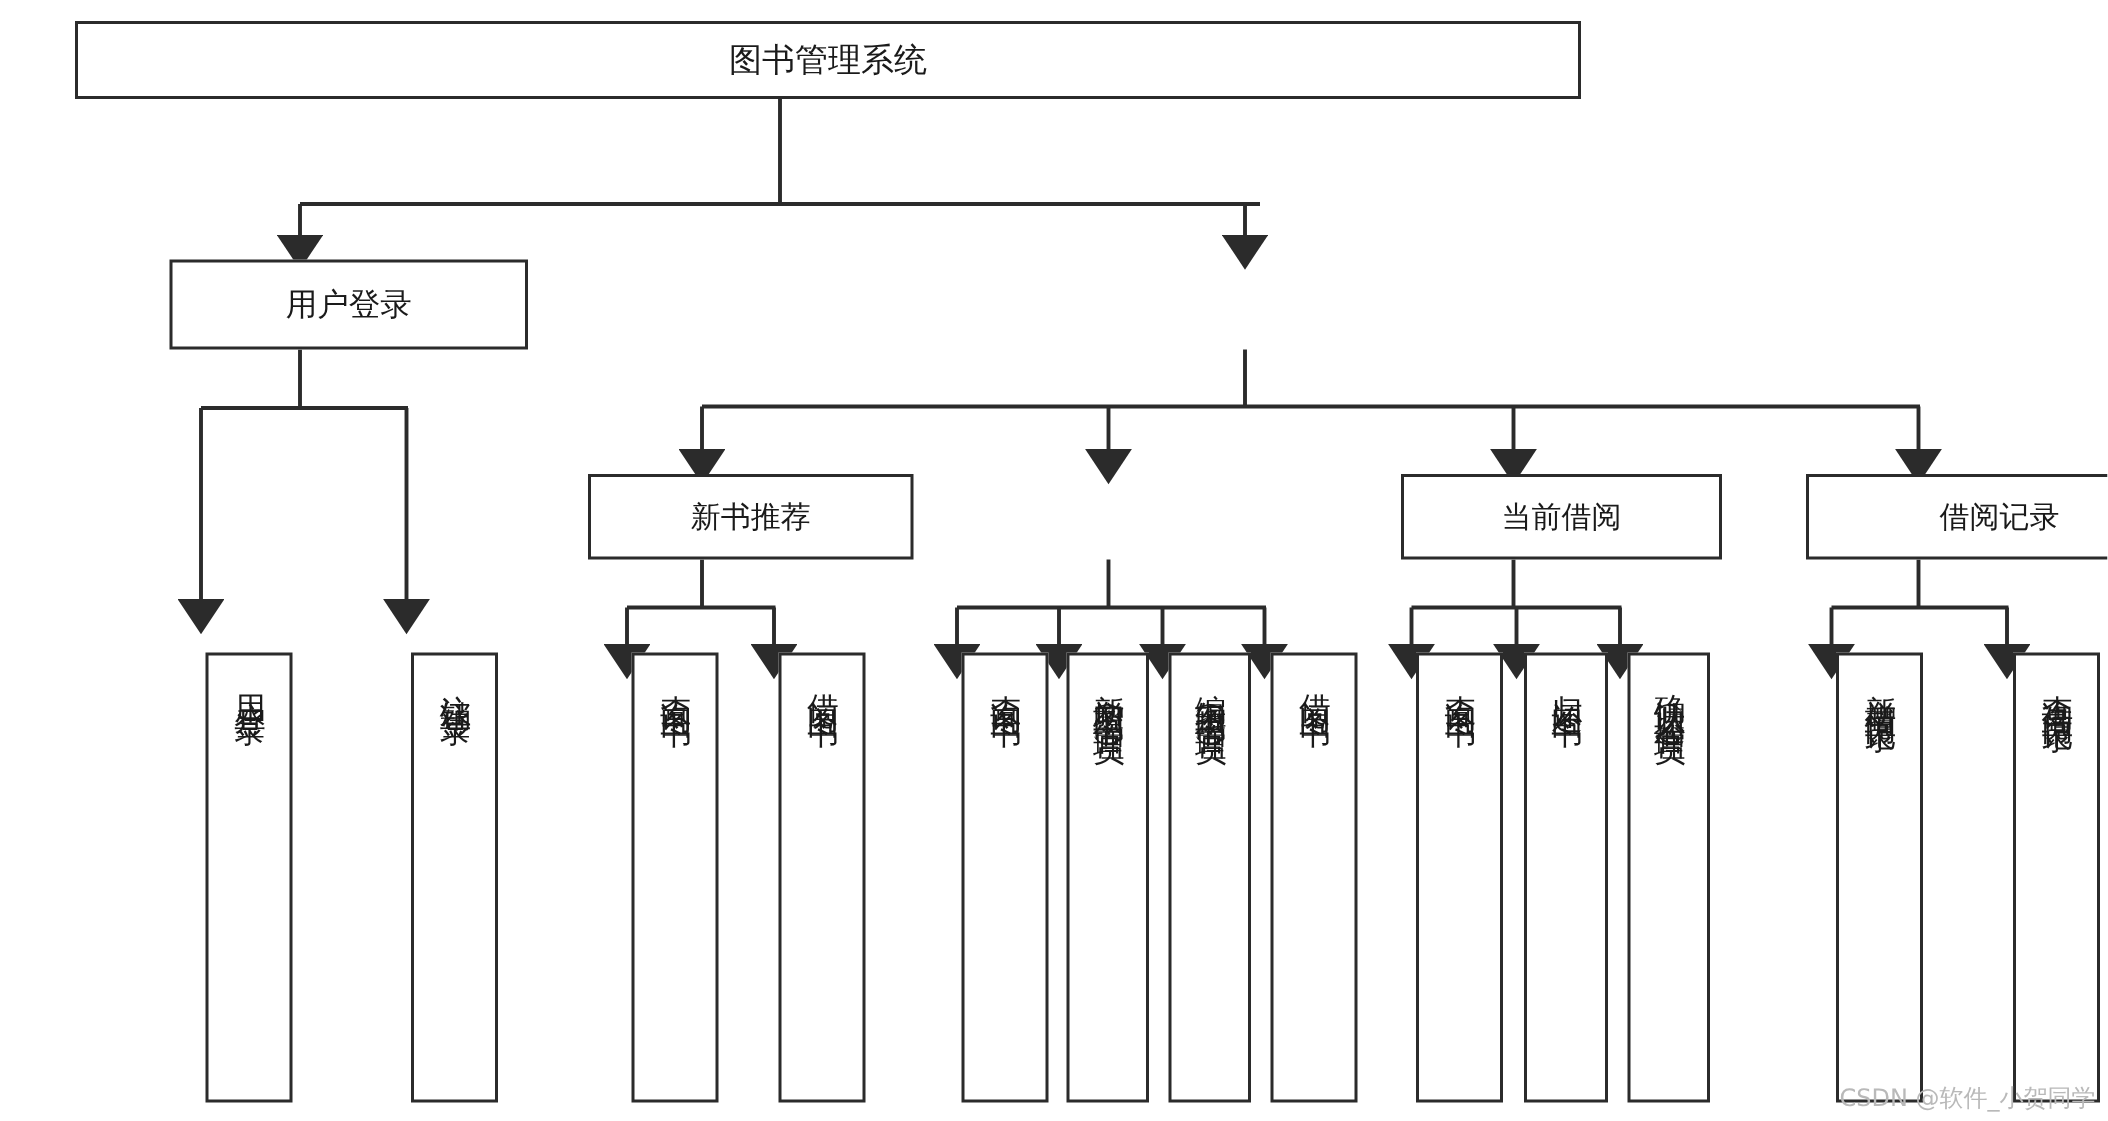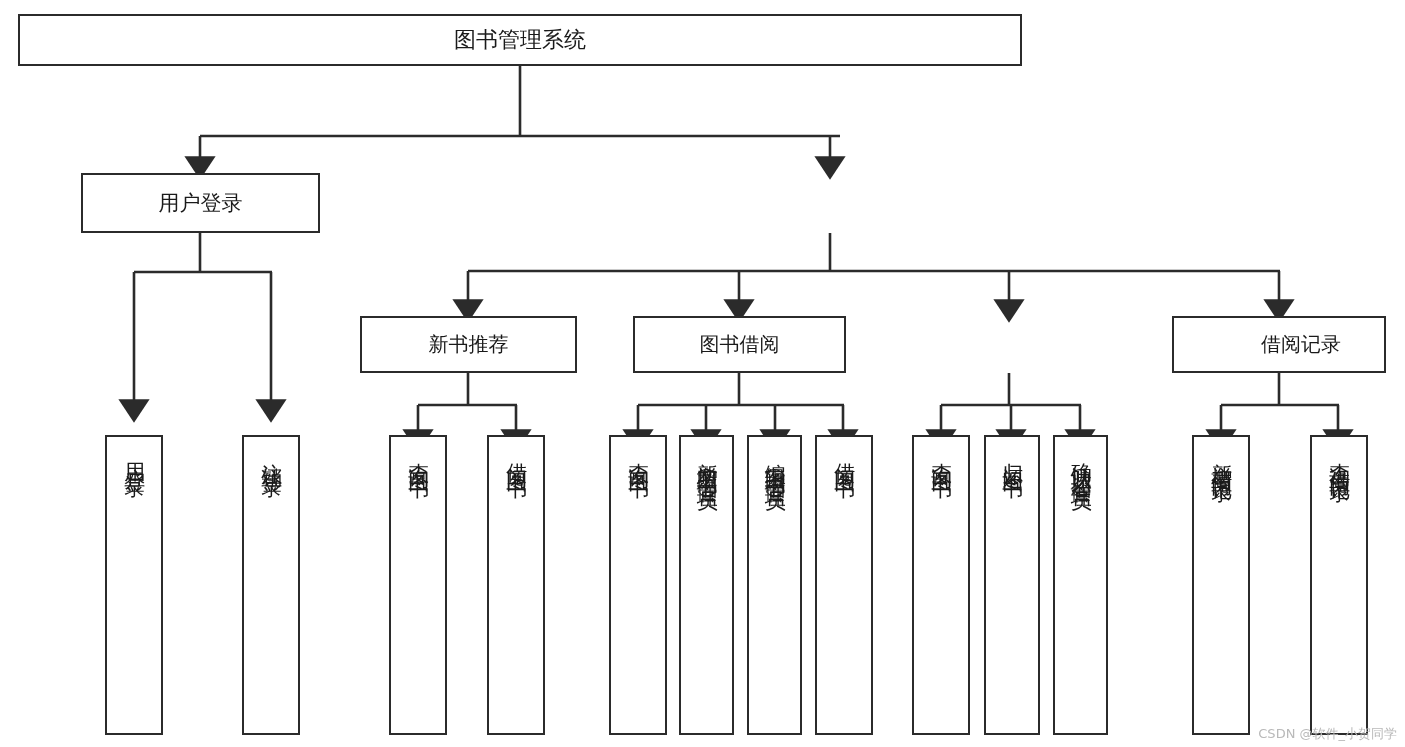--- a/index.html
+++ b/index.html
@@ -29,20 +29,21 @@
   .node {
     position: absolute;
     box-sizing: border-box;
     background: #ffffff;
     border: 2px solid #2b2b2b;
     display: flex;
     align-items: center;
     justify-content: center;
     color: #1a1a1a;
     z-index: 2;
+    margin-left: 32px;
   }
   .node.root {
     font-size: 22px;
   }
   .node.lvl1 {
     font-size: 21px;
   }
   .node.lvl2 {
     font-size: 20px;
   }
@@ -62,21 +63,21 @@
   .node.leaf.tall .vtext {
     letter-spacing: 4px;
   }
   .hlabel {
     white-space: nowrap;
   }
   #watermark {
     position: absolute;
     right: 8px;
     bottom: 4px;
-    font-size: 13px;
+    font-size: 16px;
     color: #b9b9b9;
     z-index: 5;
     white-space: nowrap;
     font-family: "DejaVu Sans", "Liberation Sans", sans-serif;
   }
 </style>
 </head>
 <body>
 
 <div id="canvas">
@@ -135,22 +136,22 @@
     <span class="hlabel">图书管理系统</span>
   </div>
 
   <div class="node lvl1" style="left:81px; top:173px; width:239px; height:60px;">
     <span class="hlabel">用户登录</span>
   </div>
 
   <div class="node lvl2" style="left:360px; top:316px; width:217px; height:57px;text-align:center;">
     <span class="hlabel">新书推荐</span>
   </div>
-  <div class="node lvl2" style="left:633px; top:316px; width:213px; height:57px;">
-    <span class="hlabel">图书借阅</span>
+  <div class="node lvl2" style="left:902px; top:316px; width:214px; height:57px;">
+    <span class="hlabel">当前借阅</span>
   </div>
   <div class="node lvl2" style="left:1172px; top:316px; width:214px; height:57px;padding-left:44px;">
     <span class="hlabel">借阅记录</span>
   </div>
 
   <div class="node leaf" style="left:105px; top:435px; width:58px; height:300px;">
     <span class="vtext">用户登录</span>
   </div>
   <div class="node leaf" style="left:242px; top:435px; width:58px; height:300px;">
     <span class="vtext">注销登录</span>

